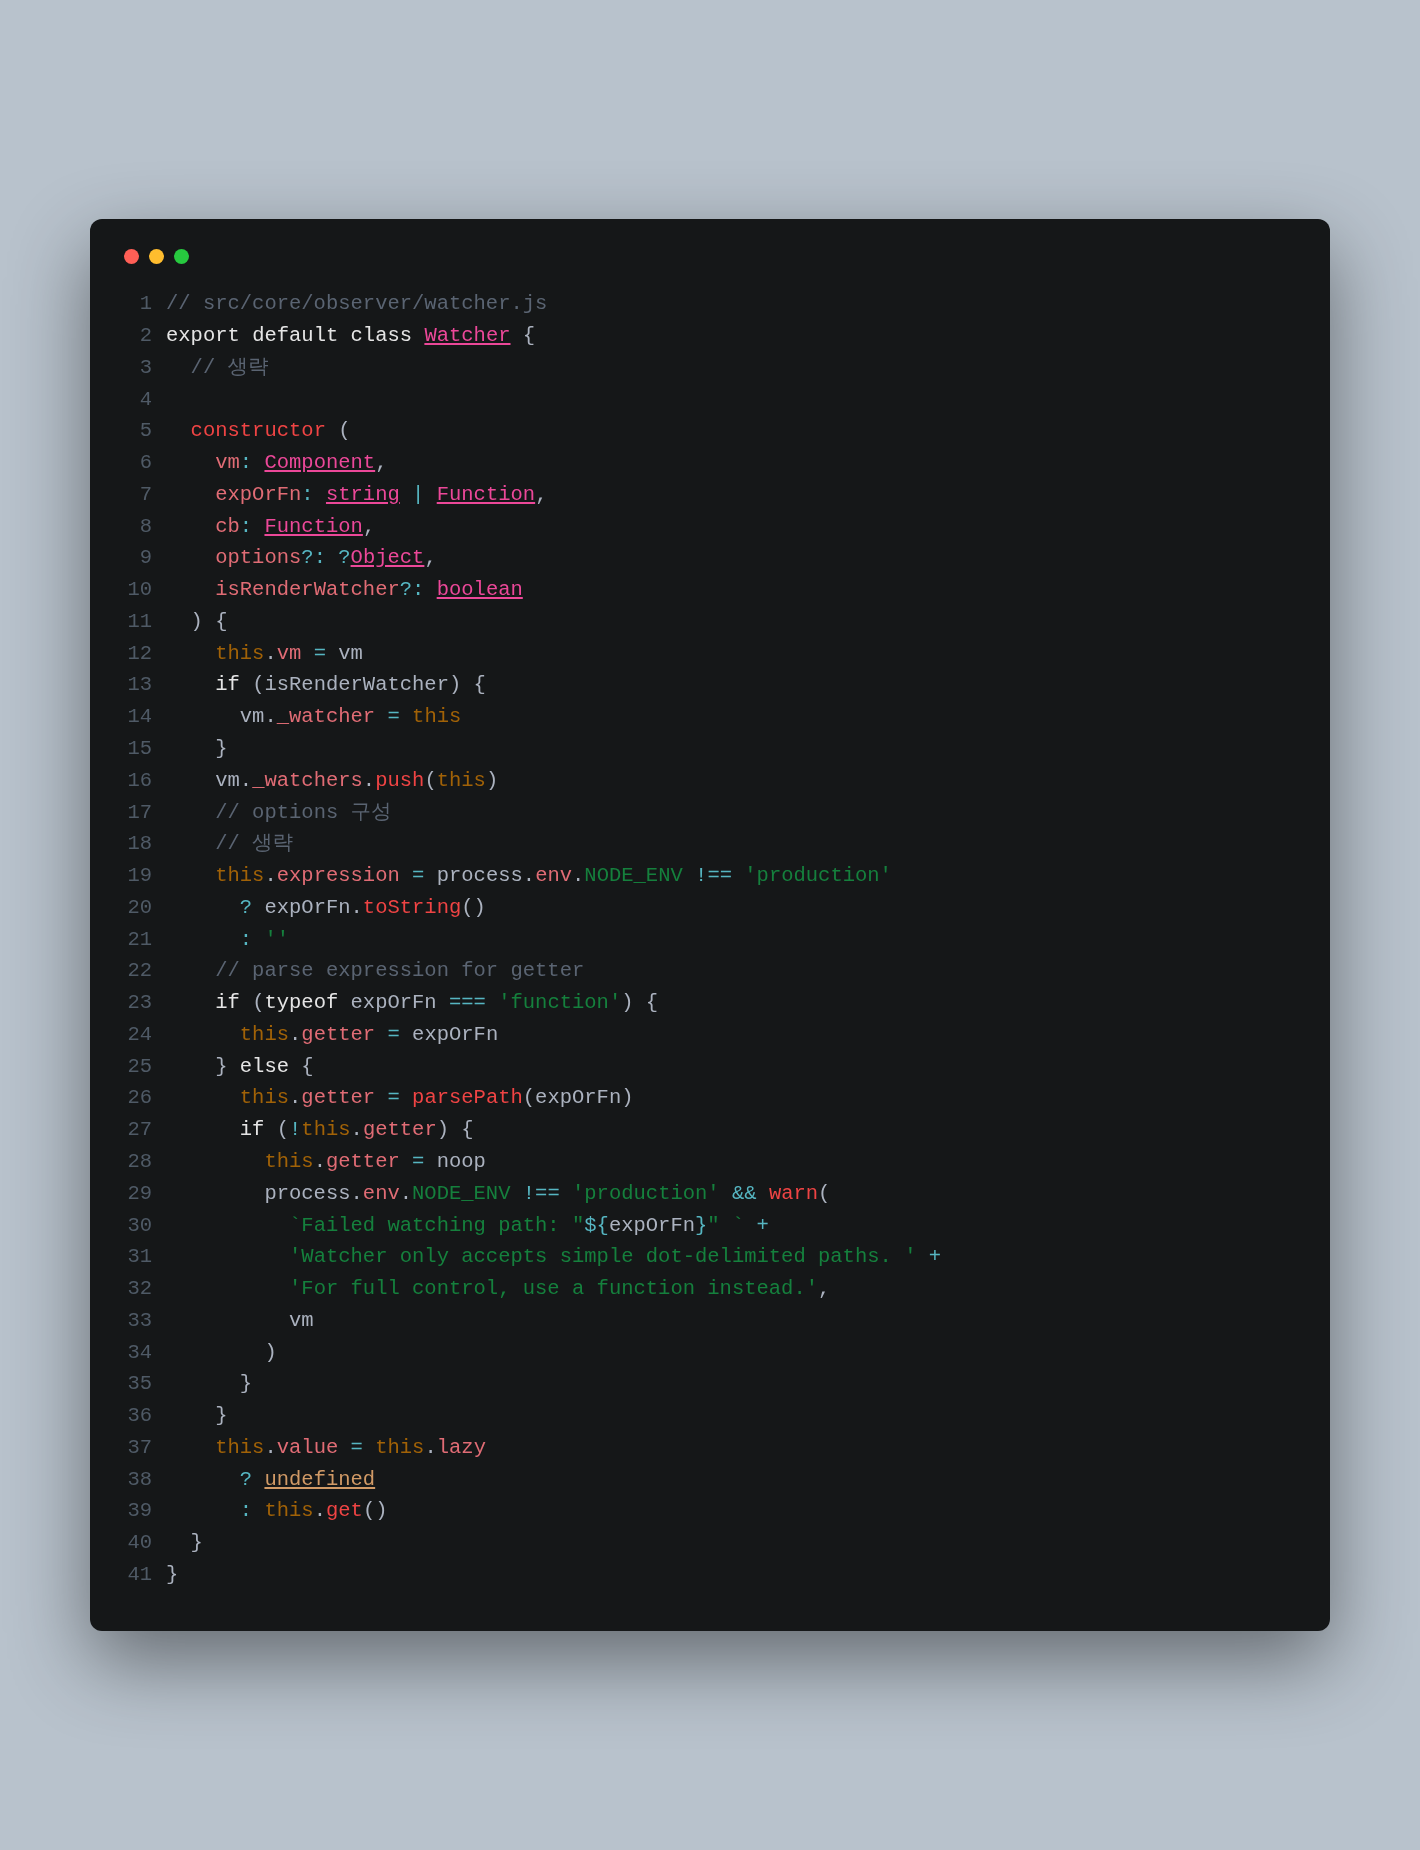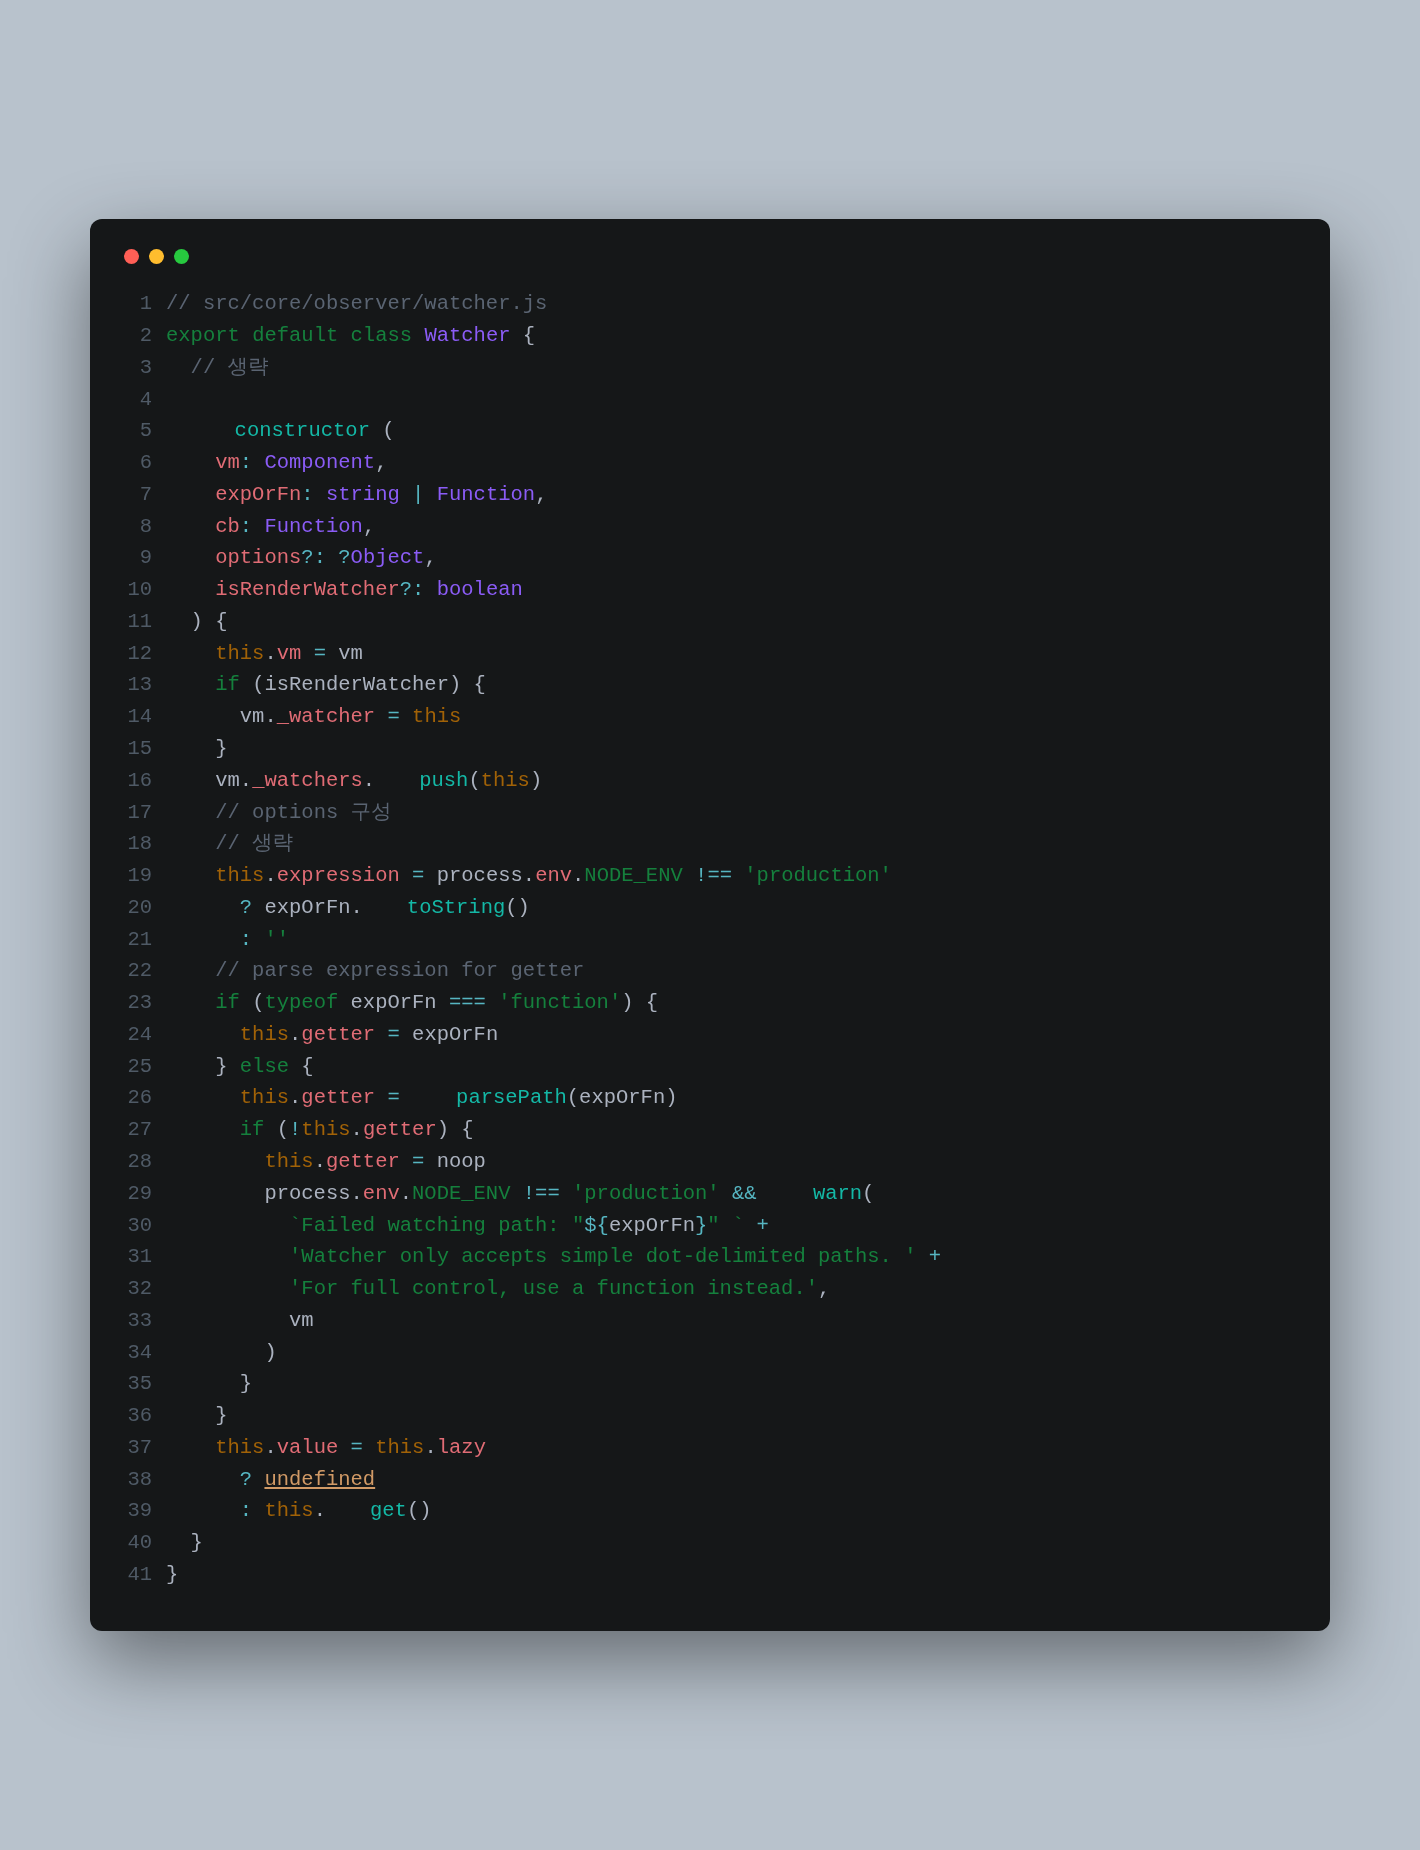--- a/index.html
+++ b/index.html
@@ -44,23 +44,23 @@
     width: 46px;
     text-align: right;
     color: #4f5a66;
     padding-right: 14px;
     flex-shrink: 0;
     user-select: none;
   }
   .content { flex: 1; }
   
   .c-comment { color: #5a6472; text-align: center; }
-  .c-kw      { color: #15803d; }  
-  .c-type    { color: #8b5cf6; }  
-  .c-fn      { color: #14b8a6; margin-left: 44px; }  
+  .c-kw      { color: #e5e5e5; }  
+  .c-type    { color: #ec4899; text-decoration: underline; }  
+  .c-fn      { color: #ef4444; }  
   .c-str     { color: #15803d; }
   .c-prop    { color: #e06c75; }  
   .c-op      { color: #56b6c2; }  
   .c-this    { color: #a16207; }  
   .c-plain   { color: #abb2bf; }  
   .c-param   { color: #e06c75; }
   .c-undef   { color: #d19a66; text-decoration: underline; }
   .c-const   { color: #15803d; }
 </style>
 </head>

